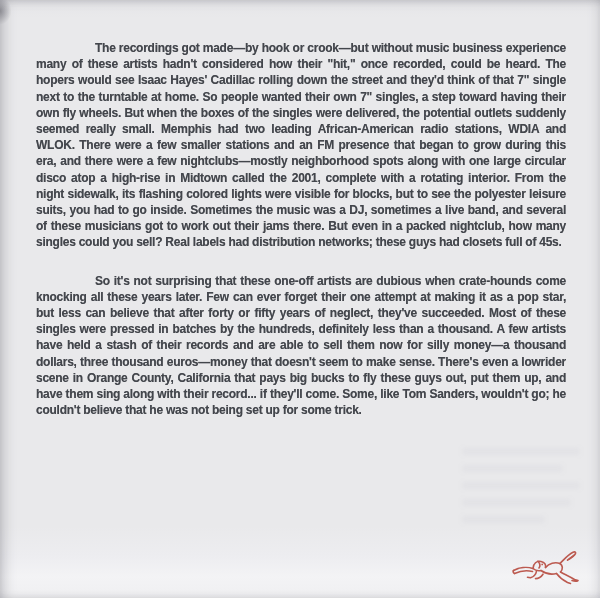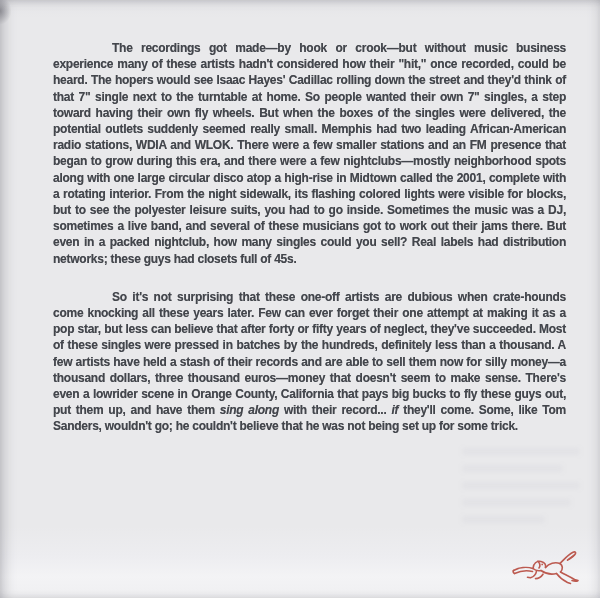--- a/index.html
+++ b/index.html
@@ -43,31 +43,30 @@
     pointer-events: none;
   }
   .text-block {
     position: absolute;
     left: 36px;
     top: 40px;
     width: 530px;
     color: #43464c;
   }
   .para {
-    margin: 0 0 22px 17px;
+    margin: 0 0 22px 0;
     font-size: 12px;
     line-height: 16.2px;
     font-weight: bold;
     text-align: justify;
     text-indent: 59px;
     letter-spacing: -0.25px;
     text-shadow: 0 0 0.5px rgba(67, 70, 76, 0.55);
   }
   .para .italic {
-    font-style: italic;
   }
   .ghost {
     position: absolute;
     right: 20px;
     top: 438px;
     width: 118px;
     height: 132px;
     opacity: 0.5;
     filter: blur(2px);
     pointer-events: none;

